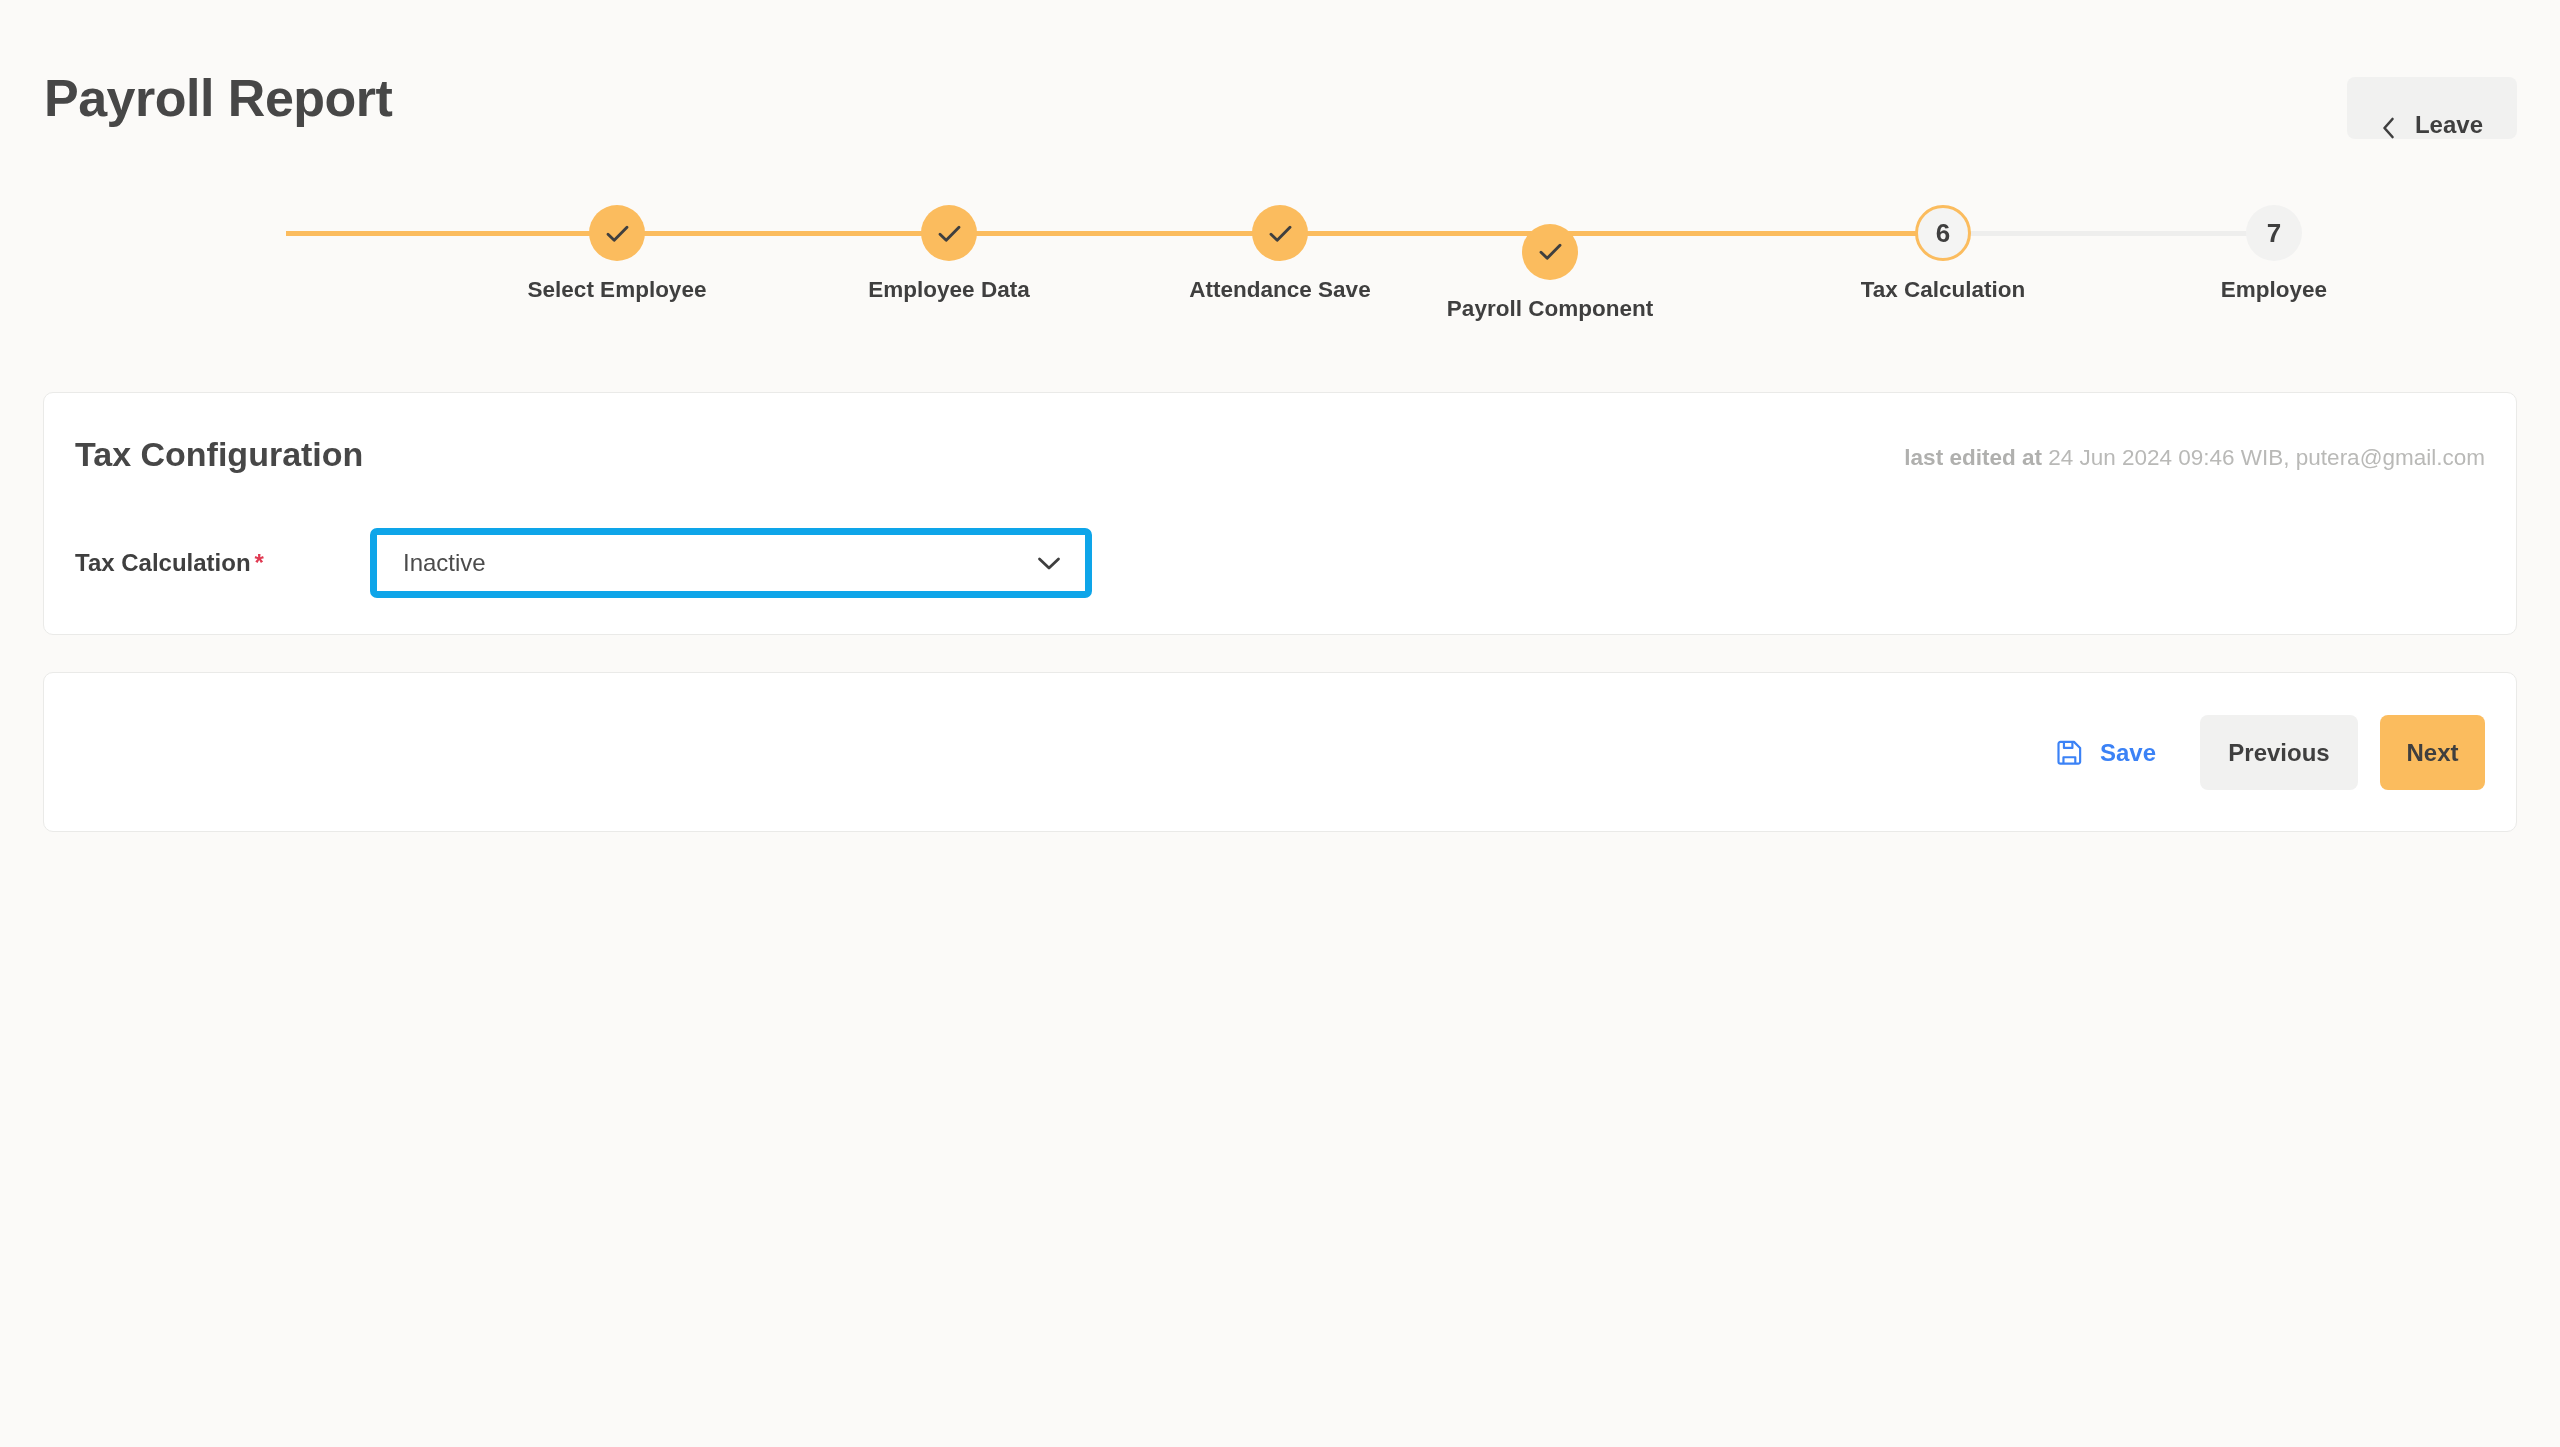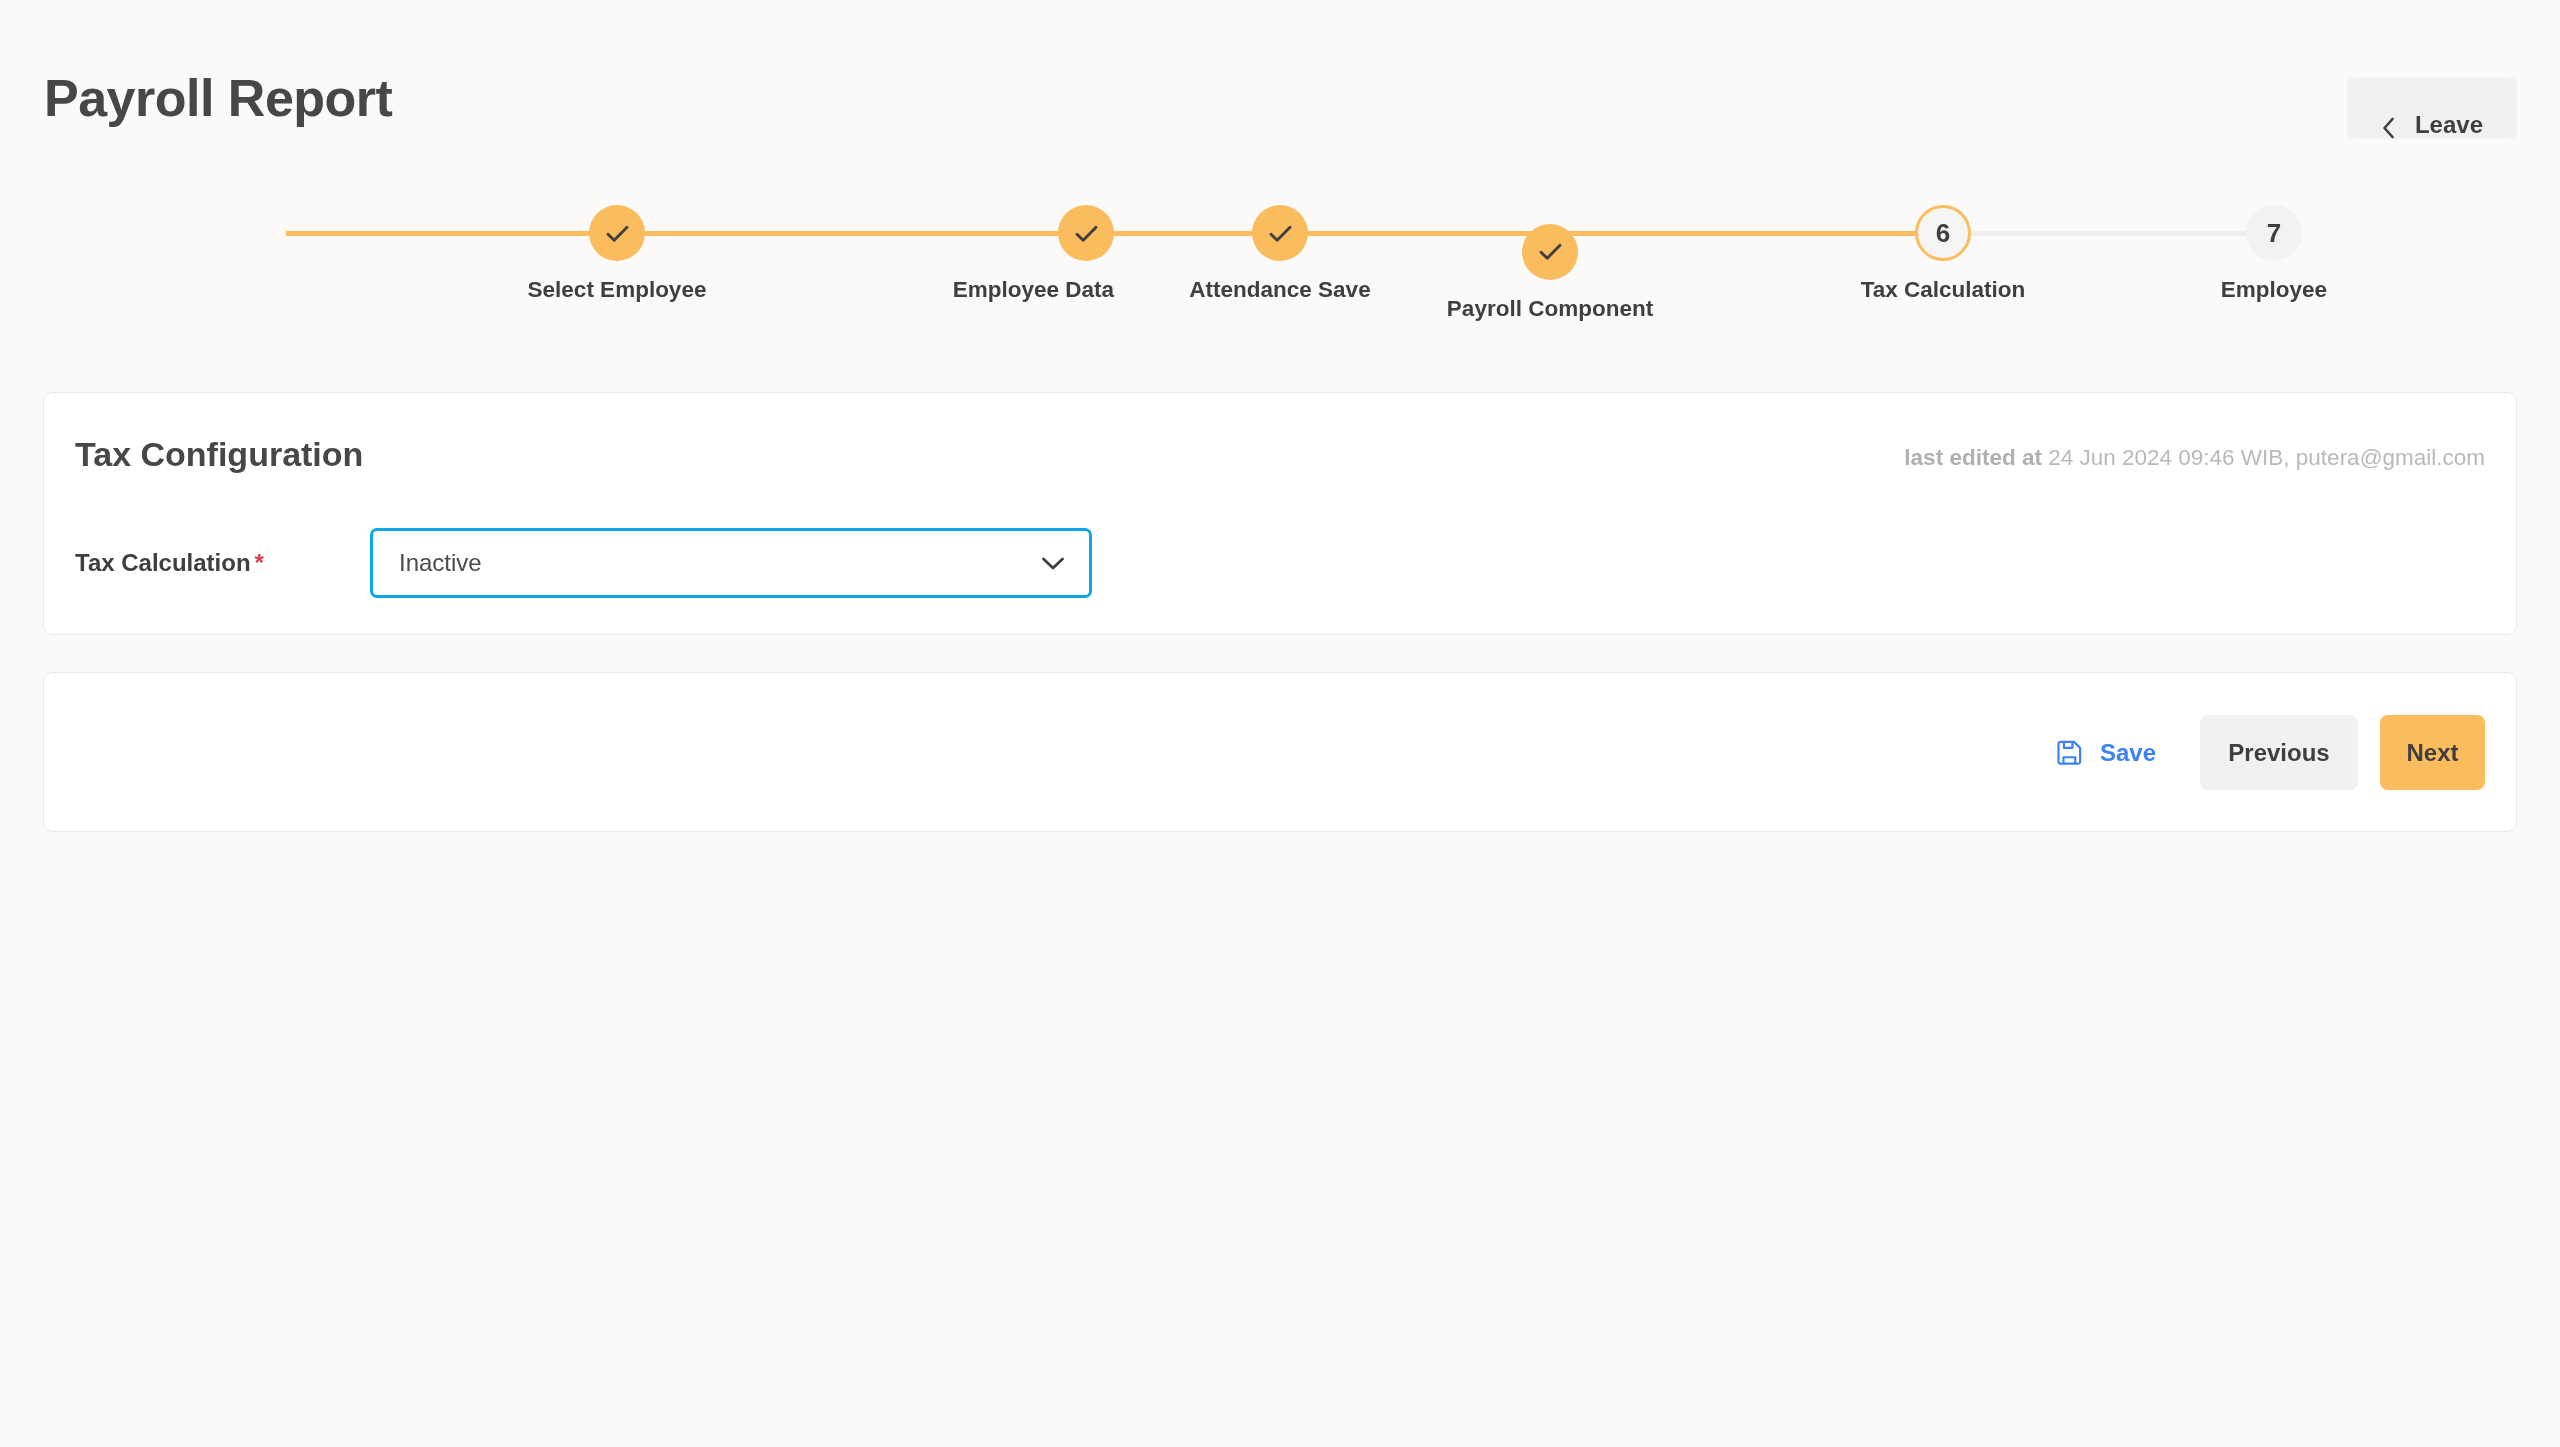--- a/index.html
+++ b/index.html
@@ -209,21 +209,21 @@
   .select-wrap {
     position: relative;
     width: 722px;
     height: 70px;
     flex: 0 0 auto;
   }
   .select-box {
     width: 100%;
     height: 100%;
     background: #ffffff;
-    border: 3px solid #0ea5e9;
+    border: 7px solid #0ea5e9;
     border-radius: 7px;
     display: flex;
     align-items: center;
     padding: 0 24px 0 26px;
     cursor: pointer;
   }
   .select-value {
     font-size: 24px;
     color: #4b4b4b;
     flex: 1 1 auto;
@@ -319,21 +319,21 @@
         <div class="connector filled" style="left: 1491px; width: 332px;"></div>
         <div class="connector" style="left: 1823px; width: 331px;"></div>
         <div class="step" style="left: 497px;">
           <div class="step-circle done">
             <span class="check-icon"><svg viewBox="0 0 27 27" width="27" height="27" aria-hidden="true">
                 <path d="M4 14.2 L10.2 20.2 L23 7.2" fill="none" stroke="#3f3f3f" stroke-width="2.9" stroke-linecap="round" stroke-linejoin="round"></path>
               </svg></span>
           </div>
           <div class="step-label">Select Employee</div>
         </div>
-        <div class="step" style="left: 829px; align-items: flex-end;">
+        <div class="step" style="left: 829px;">
           <div class="step-circle done">
             <span class="check-icon"><svg viewBox="0 0 27 27" width="27" height="27" aria-hidden="true">
                 <path d="M4 14.2 L10.2 20.2 L23 7.2" fill="none" stroke="#3f3f3f" stroke-width="2.9" stroke-linecap="round" stroke-linejoin="round"></path>
               </svg></span>
           </div>
           <div class="step-label">Employee Data</div>
         </div>
         <div class="step" style="left: 1160px;">
           <div class="step-circle done">
             <span class="check-icon"><svg viewBox="0 0 27 27" width="27" height="27" aria-hidden="true">

